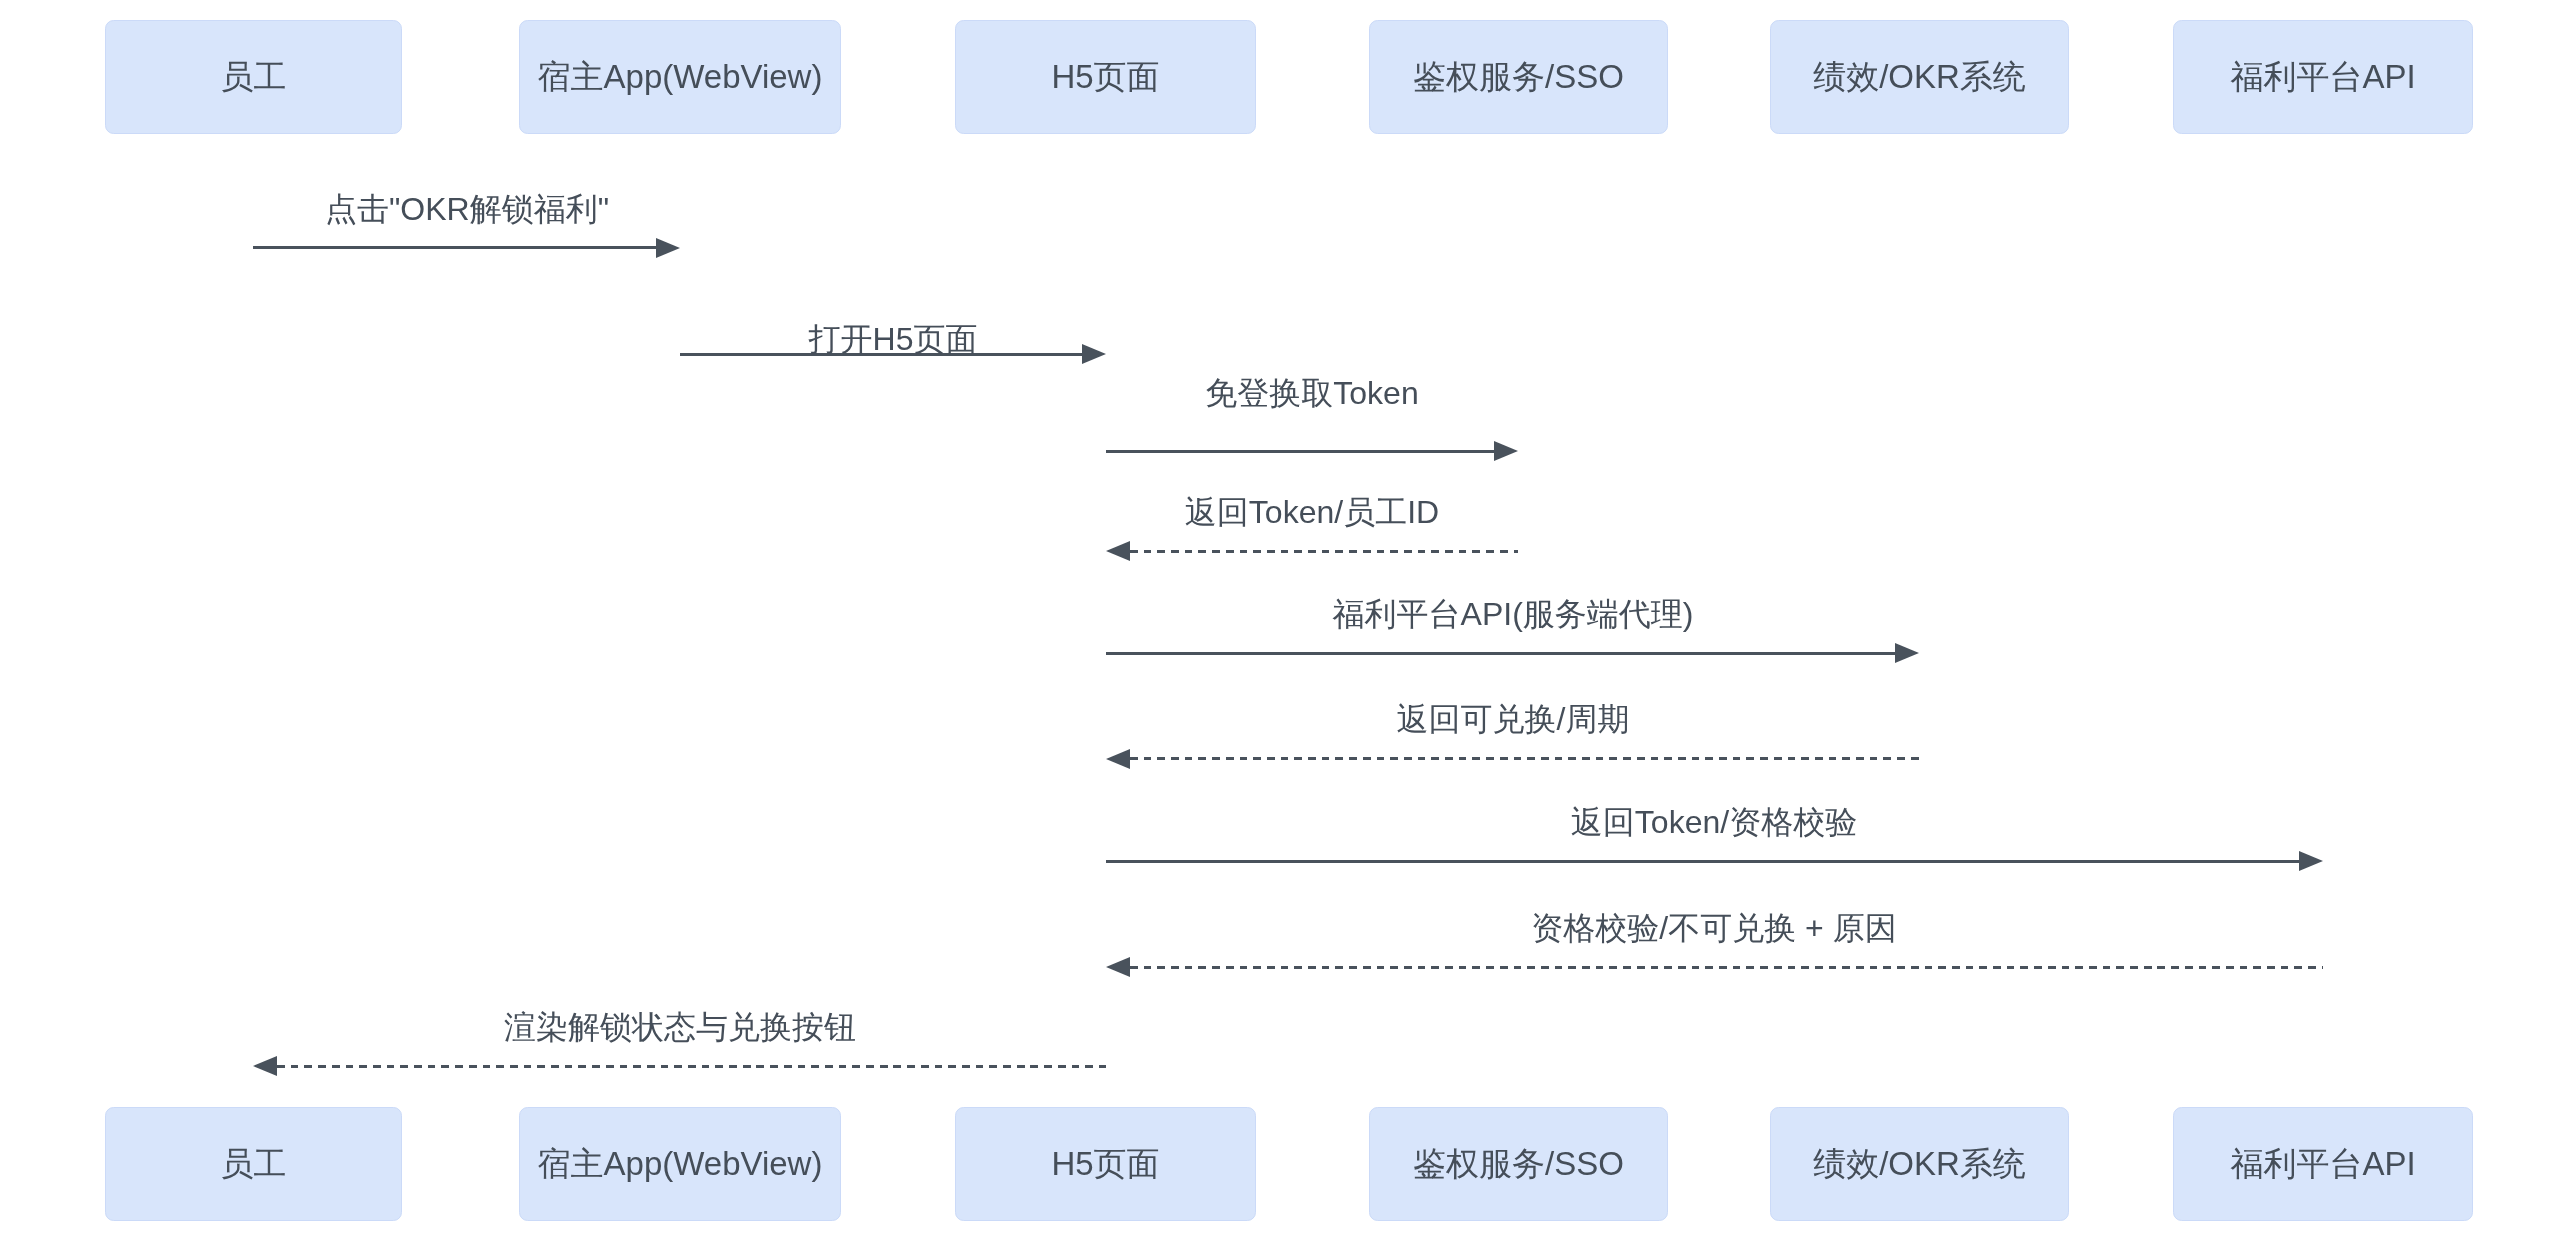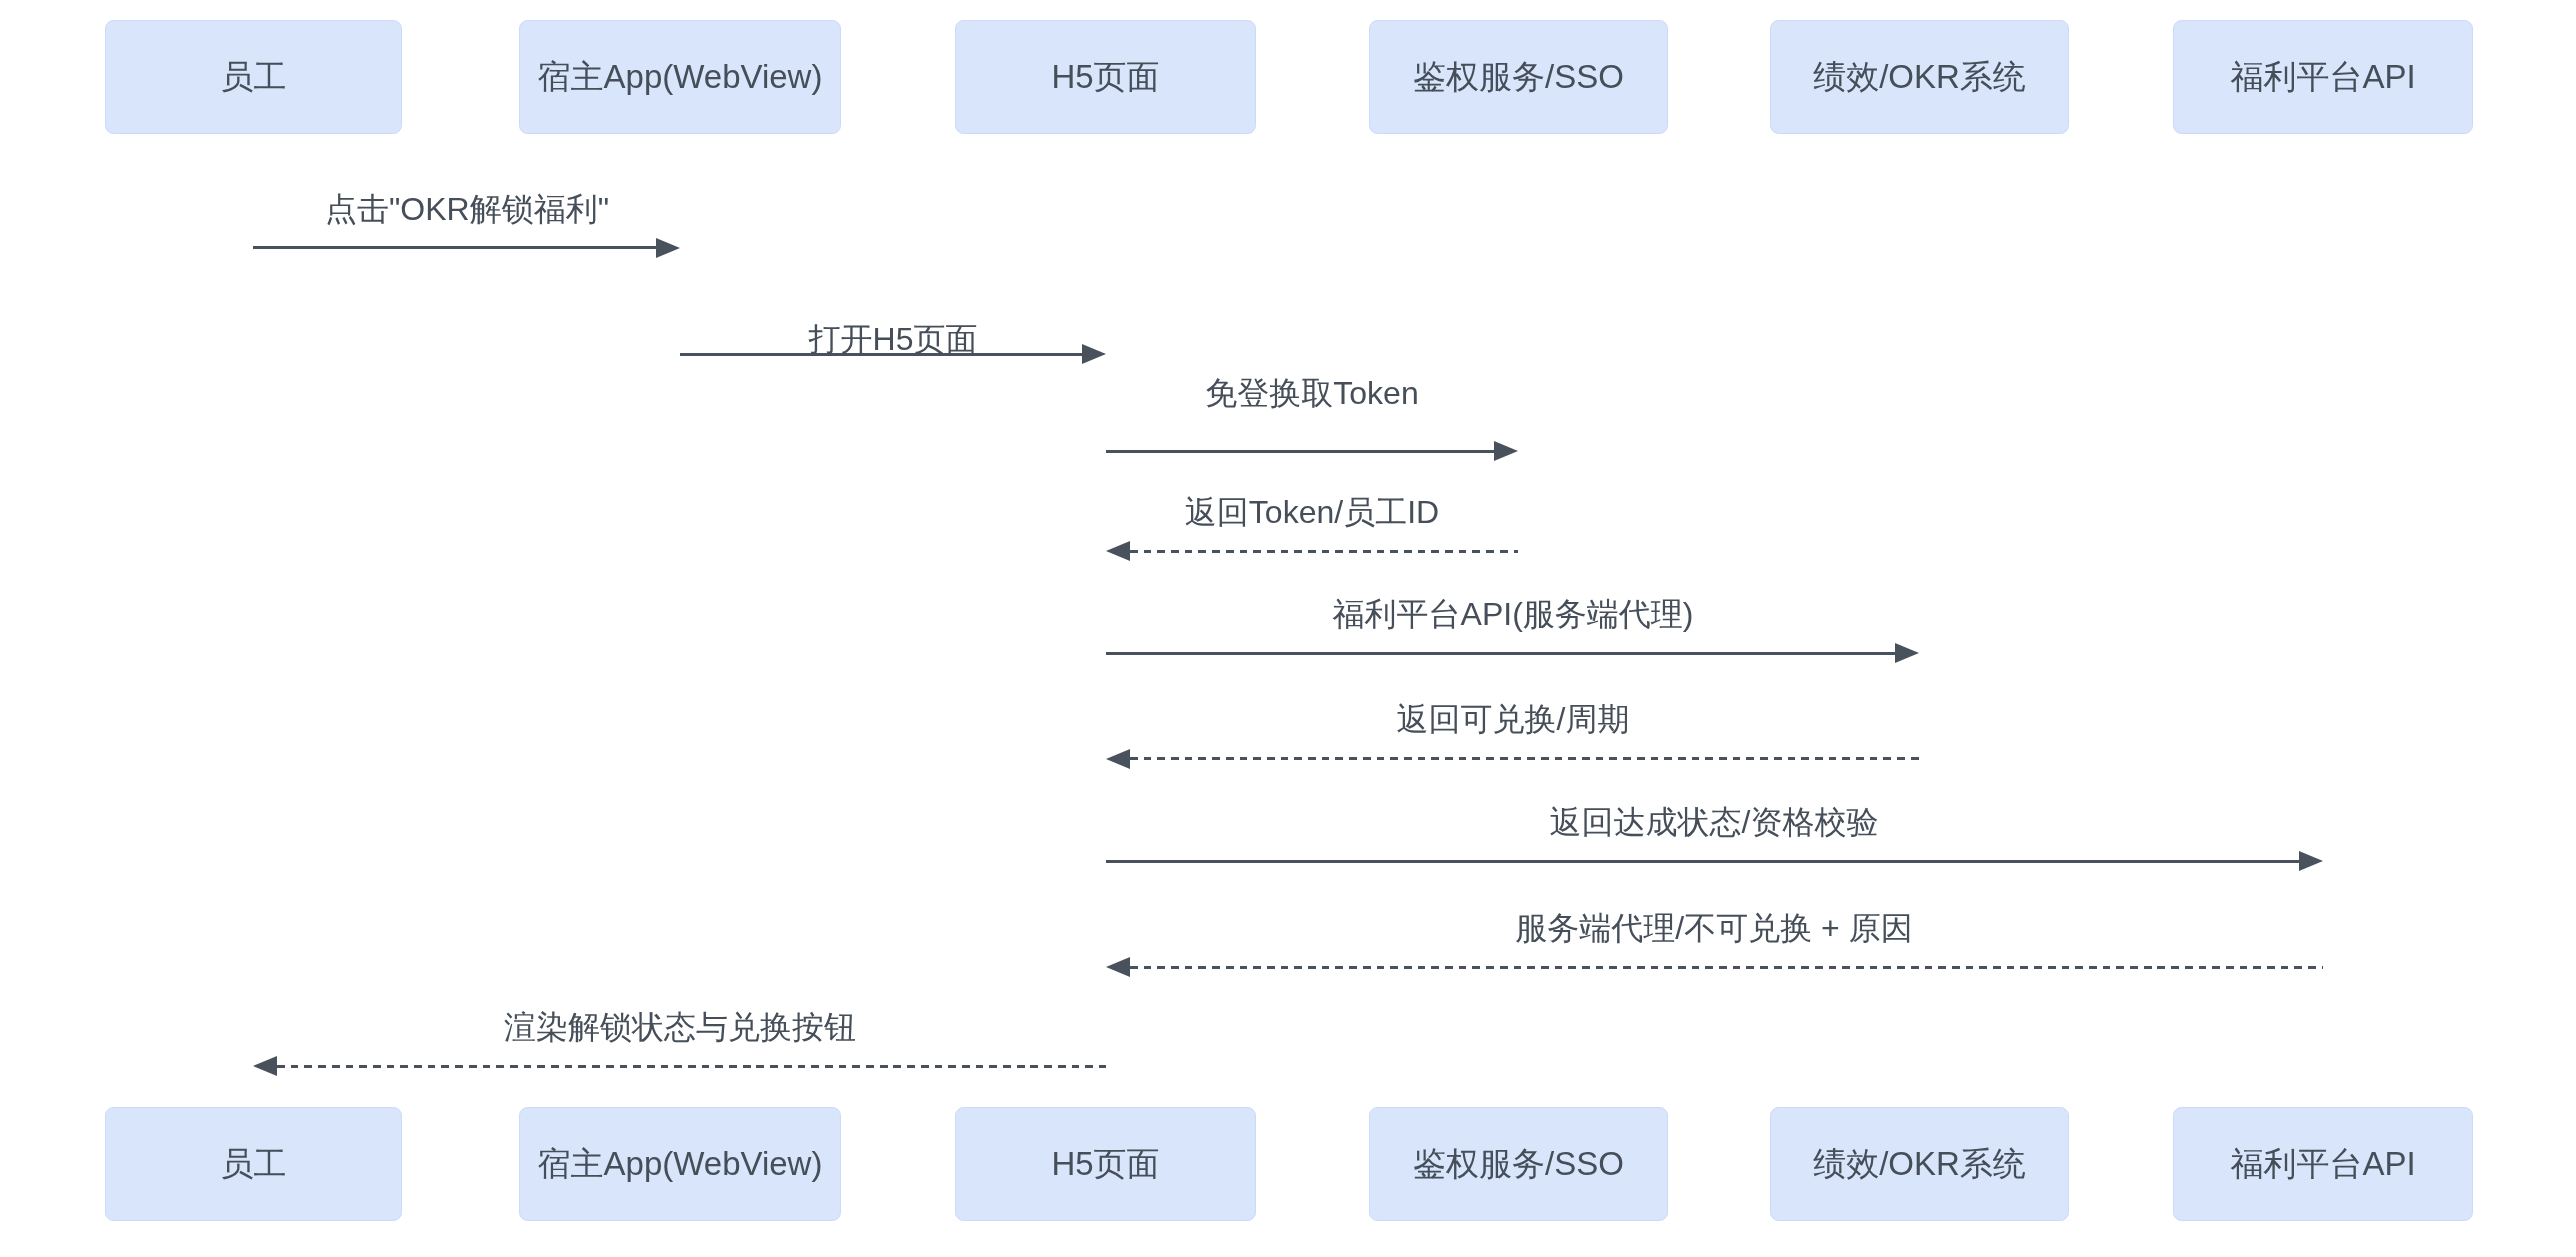--- a/index.html
+++ b/index.html
@@ -99,26 +99,26 @@
       <div class="mlabel" style="left: 1513px; top: 615px;">福利平台API(服务端代理)</div>
     </div>
     <div>
       <div class="mline dashed" style="left: 1130px; width: 789px; top: 757px;"></div>
       <div class="mhead left" style="top: 749px; left: 1106px;"></div>
       <div class="mlabel" style="left: 1513px; top: 720px;">返回可兑换/周期</div>
     </div>
     <div>
       <div class="mline solid" style="left: 1106px; width: 1193px; top: 860px;"></div>
       <div class="mhead right" style="top: 851px; left: 2299px;"></div>
-      <div class="mlabel" style="left: 1714px; top: 823px;">返回达成状态/资格校验</div>
+      <div class="mlabel" style="left: 1714px; top: 823px;">返回Token/资格校验</div>
     </div>
     <div>
       <div class="mline dashed" style="left: 1130px; width: 1193px; top: 966px;"></div>
       <div class="mhead left" style="top: 957px; left: 1106px;"></div>
-      <div class="mlabel" style="left: 1714px; top: 929px;">服务端代理/不可兑换 + 原因</div>
+      <div class="mlabel" style="left: 1714px; top: 929px;">资格校验/不可兑换 + 原因</div>
     </div>
     <div>
       <div class="mline dashed" style="left: 277px; width: 829px; top: 1065px;"></div>
       <div class="mhead left" style="top: 1056px; left: 253px;"></div>
       <div class="mlabel" style="left: 680px; top: 1028px;">渲染解锁状态与兑换按钮</div>
     </div>
   </div>
 
 
 </body></html>

